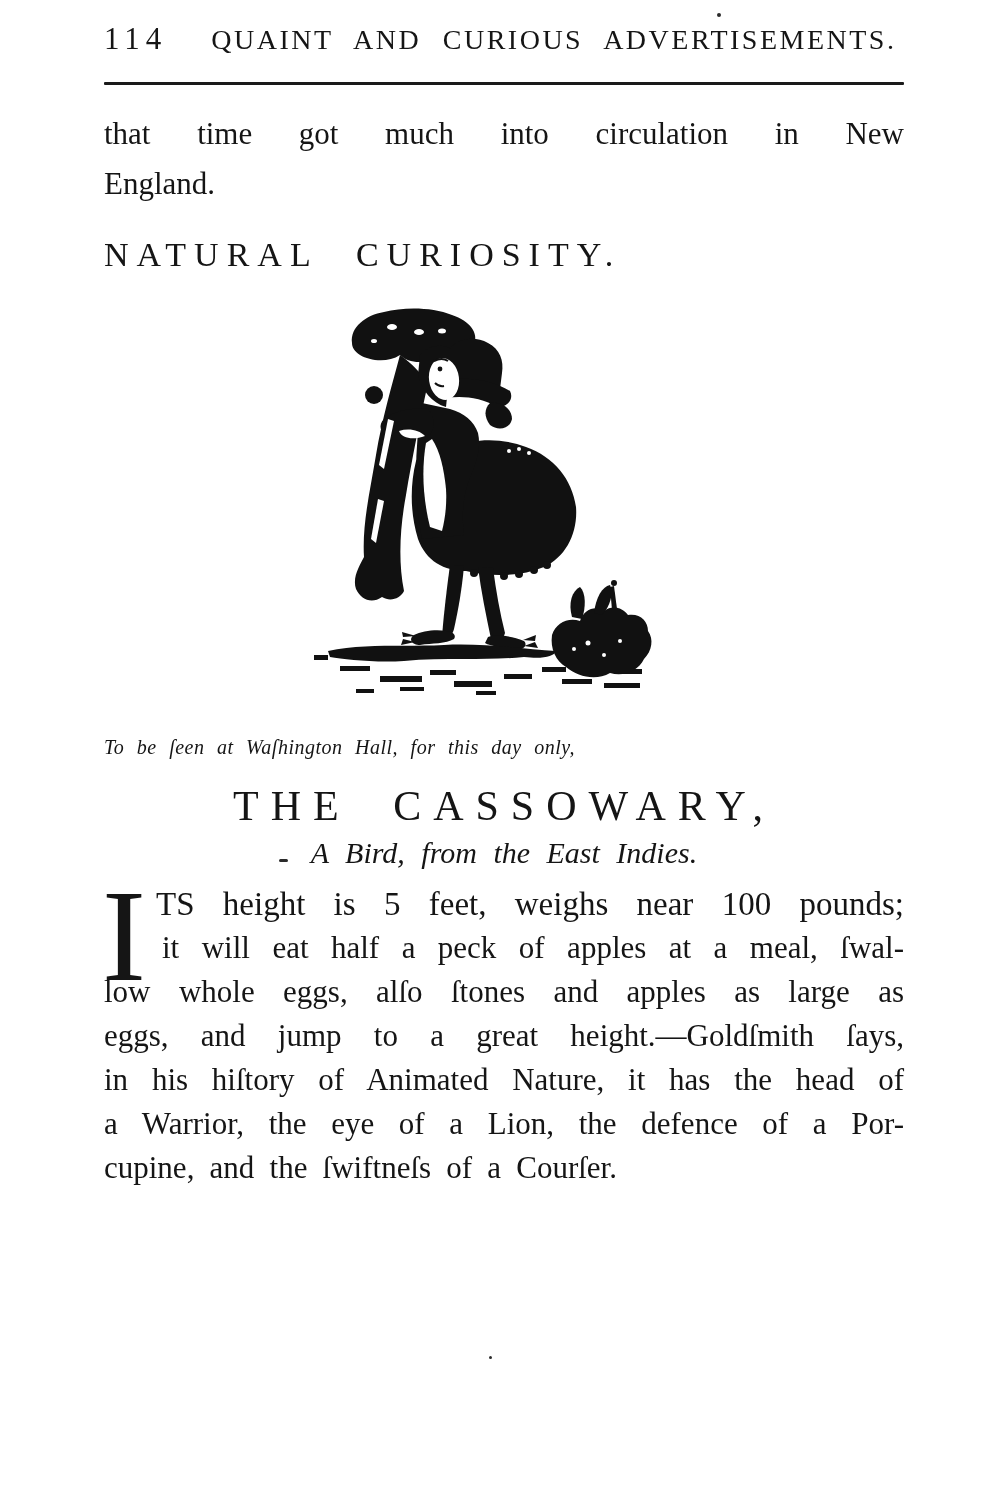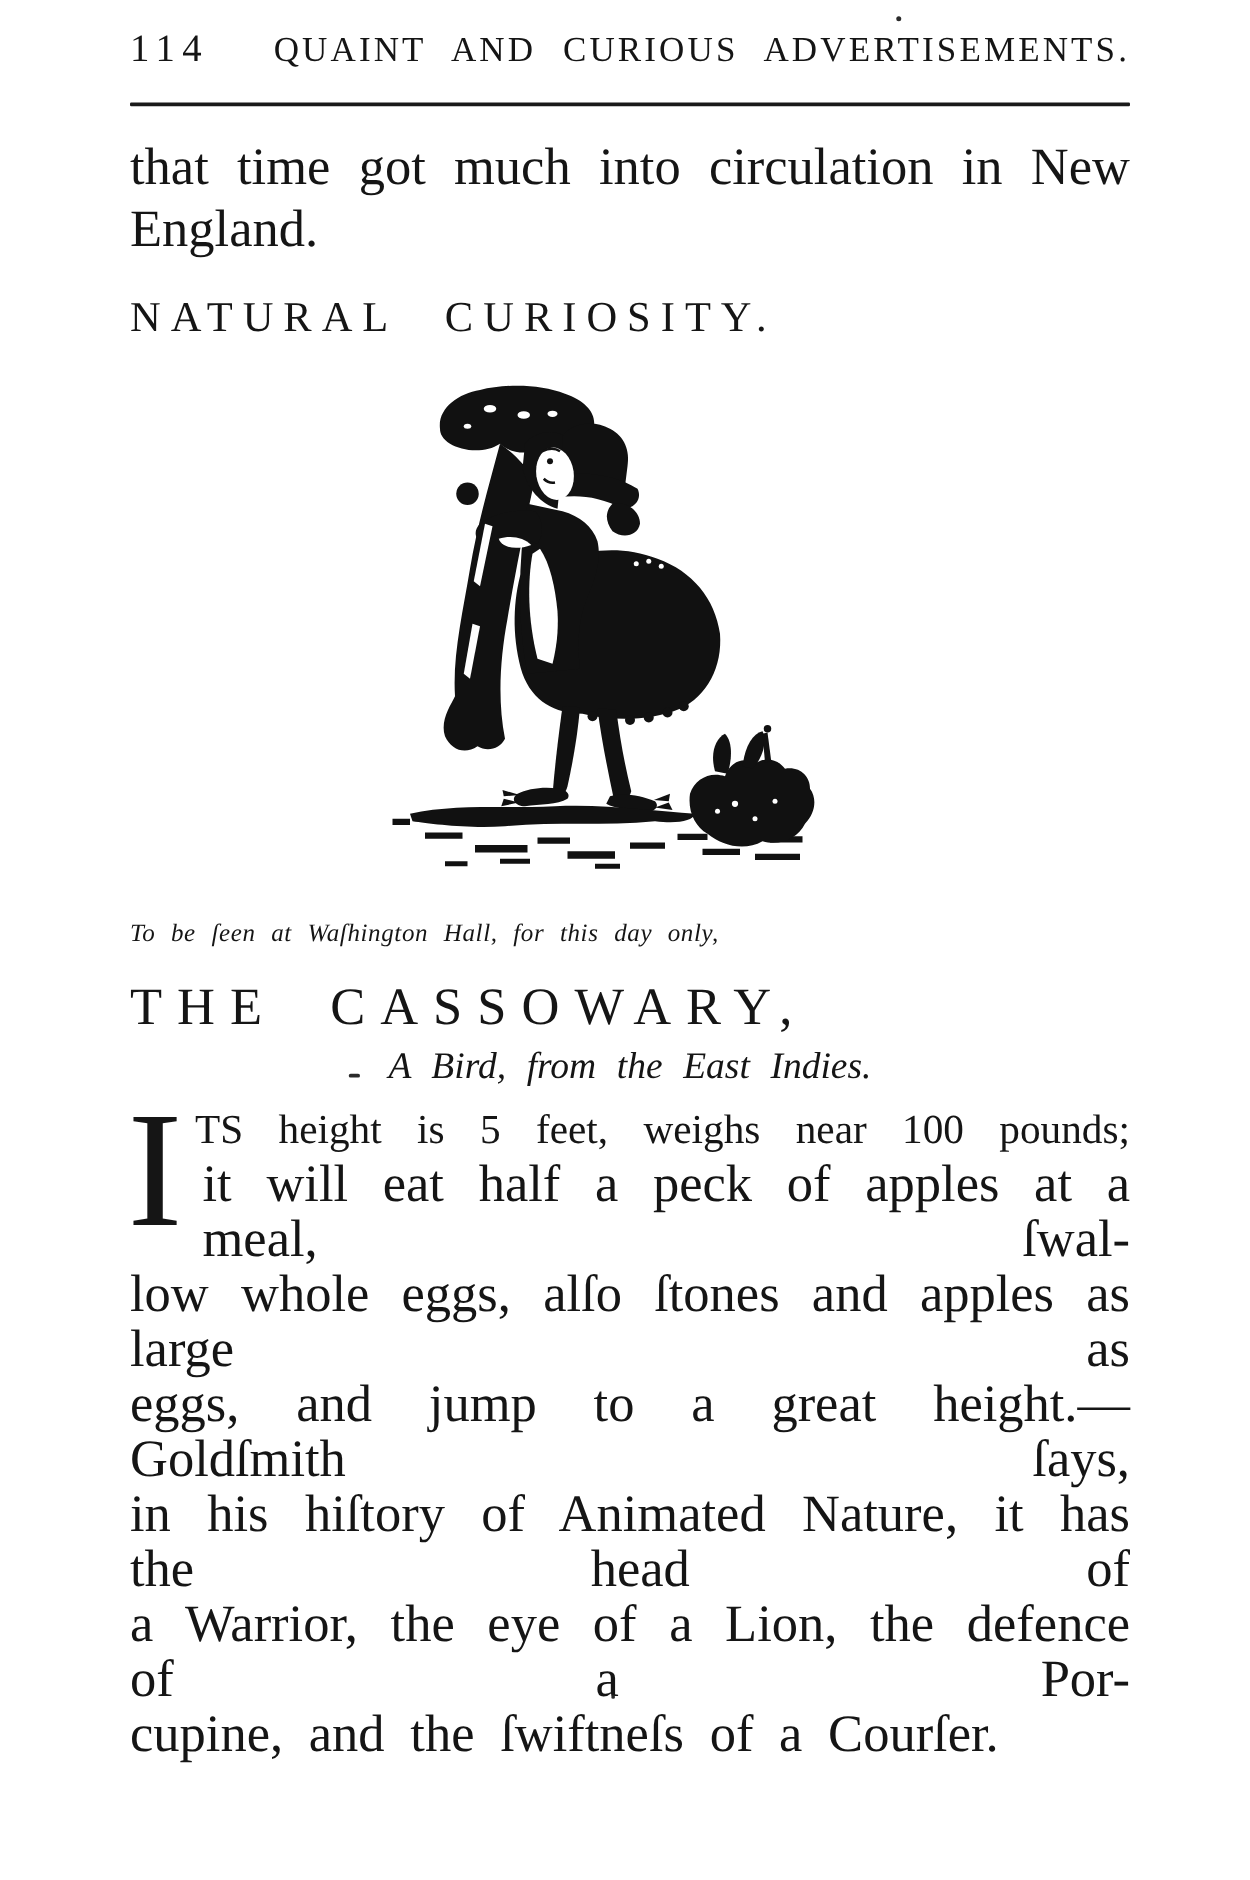--- a/index.html
+++ b/index.html
@@ -8,44 +8,44 @@
     position:relative;
     width:1000px;height:1504px;
     background:#ffffff;
     color:#151515;
     font-family:"Liberation Serif","DejaVu Serif",serif;
     overflow:hidden;
   }
   .content{position:absolute;left:104px;top:0;width:800px;}
 
   
-  .header{display:flex;align-items:baseline;gap:44px;padding-top:21px;justify-content:space-between;}
+  .header{display:flex;align-items:baseline;gap:44px;padding-top:21px;}
   .pagenum{font-size:31px;letter-spacing:6px;}
   .running-title{font-size:28px;letter-spacing:2.5px;word-spacing:12px;white-space:nowrap;}
   .rule{margin-top:25px;height:3px;background:#1a1a1a;border-radius:1px;}
 
   
-  .line{font-size:42px;line-height:44px;word-spacing:0.24em;}
+  .line{font-size:31px;line-height:44px;word-spacing:0.24em;}
   .just{text-align:justify;text-align-last:justify;}
   .intro{margin-top:24px;}
   .intro .line{line-height:50px;}
 
   .section-heading{
     margin-top:26px;text-align:left;
     font-size:34px;line-height:40px;letter-spacing:8px;word-spacing:22px;
   }
 
   .figure{display:block;margin:24px auto 0;}
 
   .venue-line{
     margin-top:19px;text-align:left;font-style:italic;
     font-size:20px;line-height:38px;word-spacing:0.35em;letter-spacing:0.5px;
   }
   .bill-title{
-    margin-top:18px;text-align:left;
+    margin-top:18px;text-align:center;
     font-size:42px;line-height:44px;letter-spacing:12px;word-spacing:20px;
   }
   .bill-subtitle{
     margin-top:6px;text-align:center;font-style:italic;
     font-size:30px;line-height:38px;word-spacing:0.3em;
   }
 
   .para-dropcap{position:relative;margin-top:10px;}
   .dropcap{
     position:absolute;left:-2px;top:-12px;

